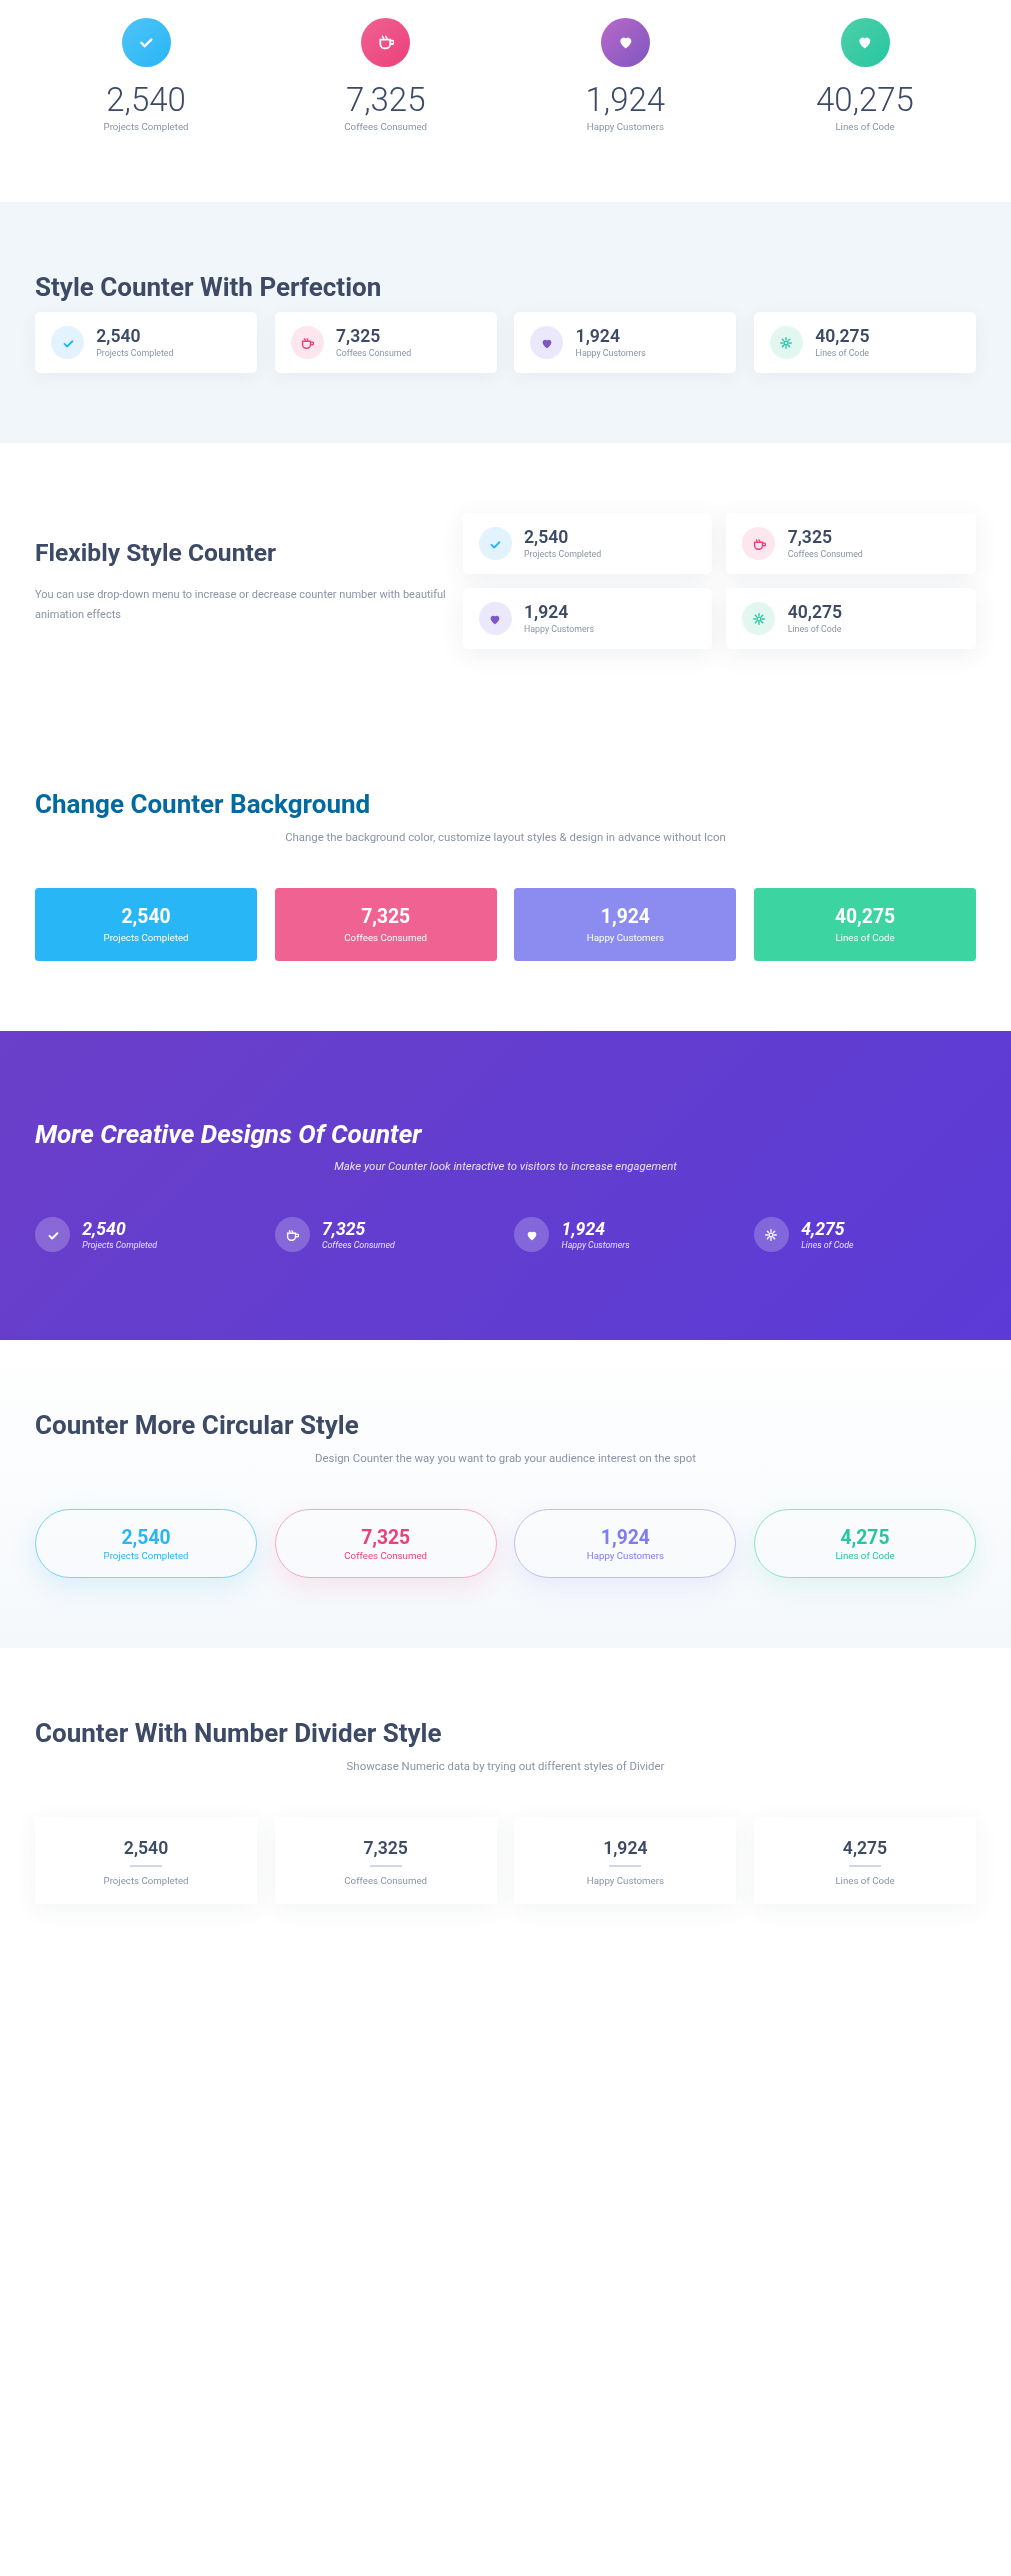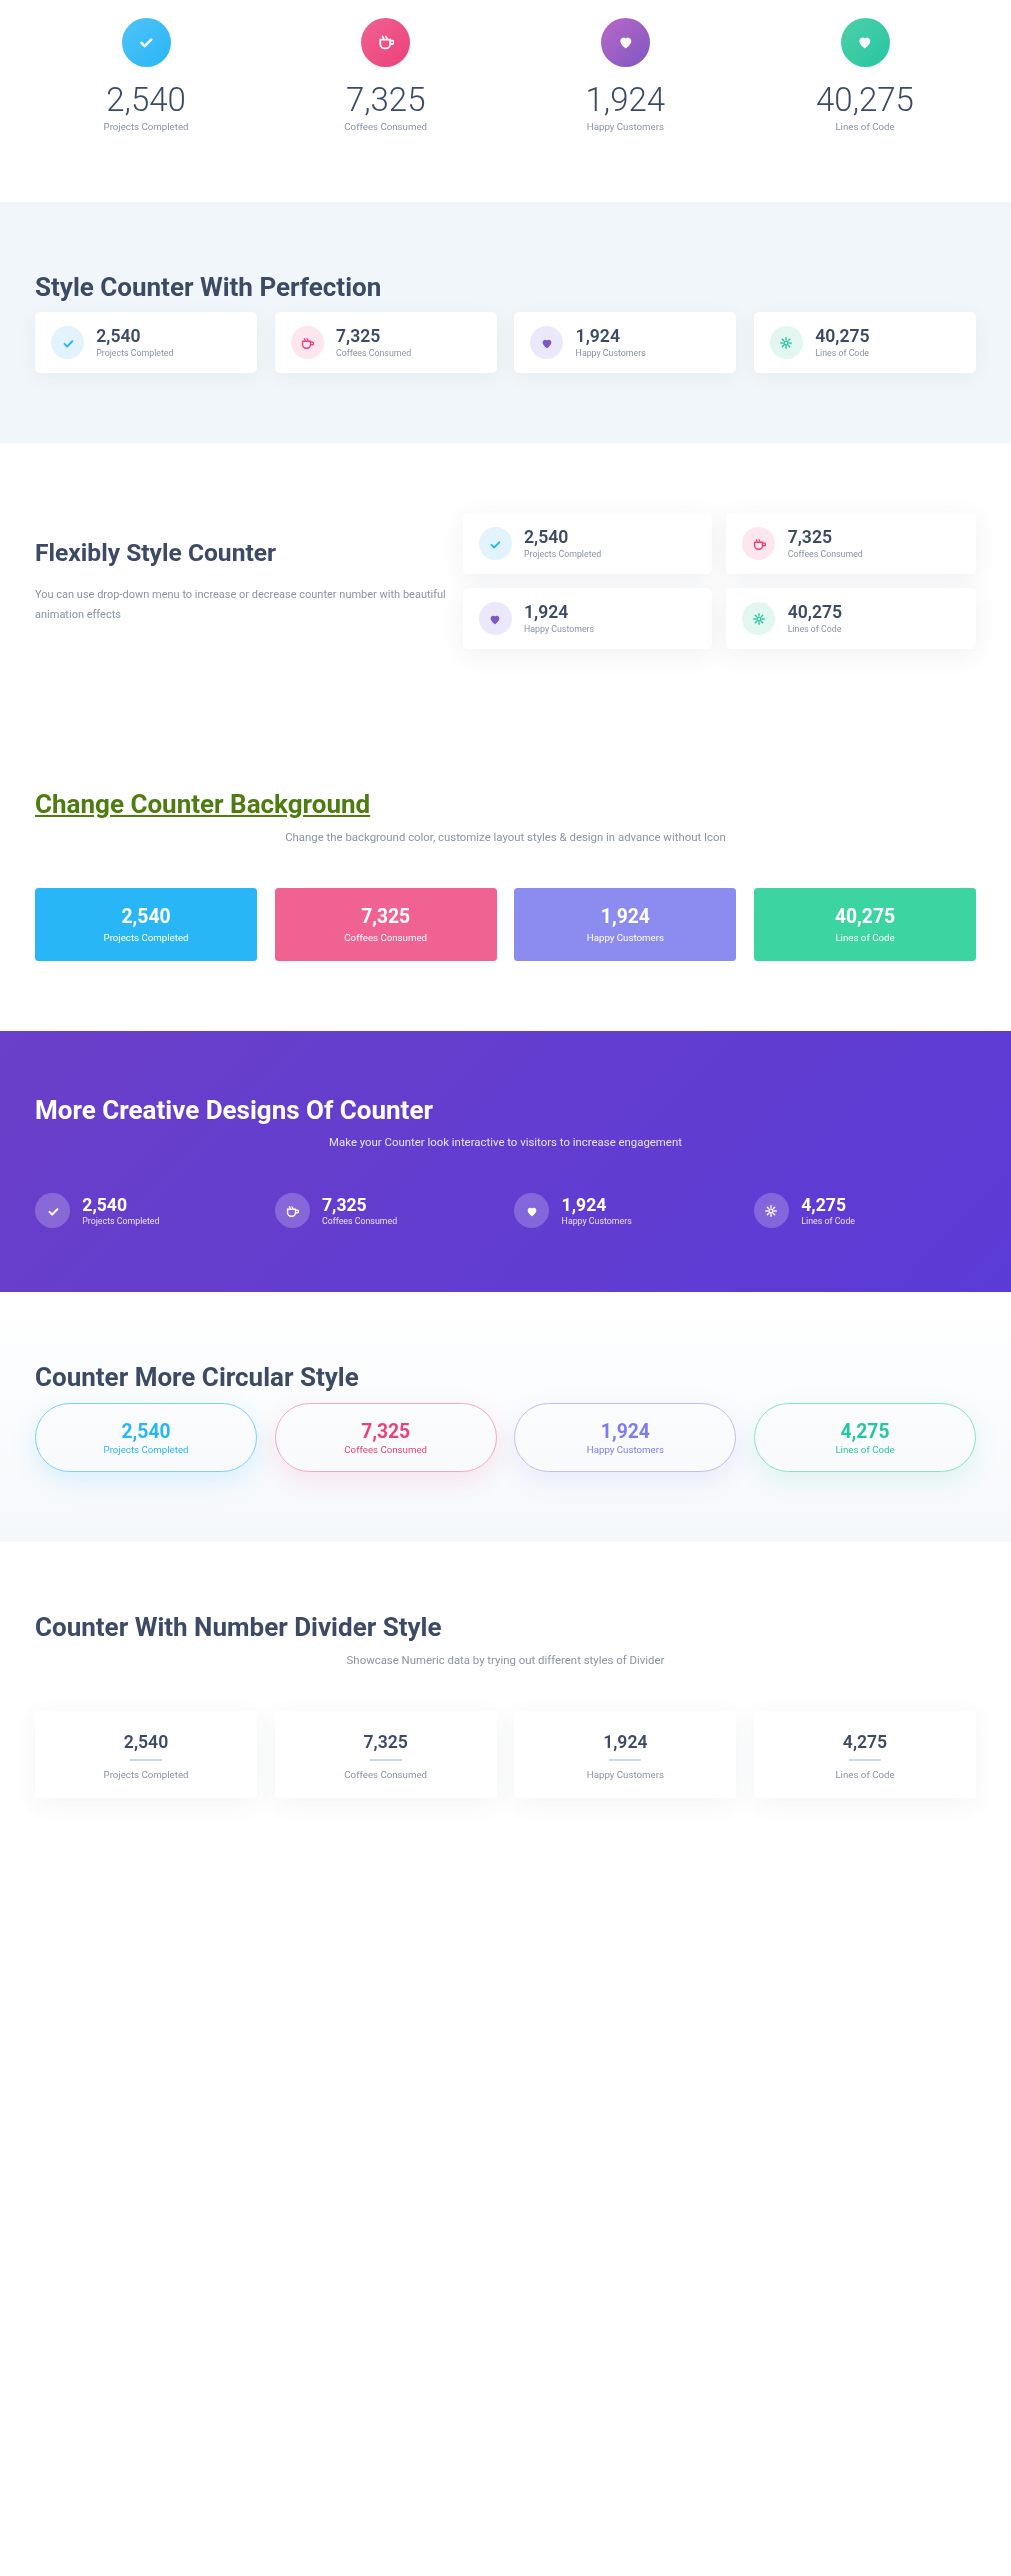--- a/index.html
+++ b/index.html
@@ -37,31 +37,31 @@
   .s3 .wrap { display: flex; align-items: center; }
   .s3 .left { flex: 1; }
   .s3 .right { flex: 1.2; display: flex; flex-direction: column; gap: 14px; }
   .s3 .right .pair { display: flex; gap: 14px; }
   .s3 .card { flex: 1; box-shadow: 0 5.3px 26px rgba(50,60,90,0.08); }
   .s3-title { font-size: 24.6px; font-weight: 700; color: #3c4a66; margin-bottom: 17.6px; }
   .s3-desc { font-size: 11px; color: #8a94a6; line-height: 1.8; }
 
   
   .s4 { background: #fff; }
-  .s4 .section-title { color: #4d7c0f; text-decoration: underline; }
+  .s4 .section-title { color: #0369a1; }
   .colorcard { border-radius: 3.5px; padding: 17.6px 8.8px; color: #fff; text-align: center; }
   .colorcard .num { font-size: 19.3px; font-weight: 700; margin-bottom: 3.5px; }
   .colorcard .lbl { font-size: 9.7px; }
   .cc-blue { background: #29b6f6; }
   .cc-pink { background: #f06292; }
   .cc-purple { background: #8c8cf0; }
   .cc-green { background: #3cd4a0; }
 
   
-  .s5 { background: linear-gradient(135deg,#6a3fc9 0%,#5b3bd6 100%); padding: 64px 35px; }
+  .s5 { background: linear-gradient(135deg,#6a3fc9 0%,#5b3bd6 100%); padding: 88px 35px; font-style: italic; }
   .s5 .section-title { color: #fff; }
   .s5 .section-sub { color: rgba(255,255,255,0.85); }
   .s5 .item { display: flex; align-items: center; gap: 12.3px; text-align: left; }
   .s5 .mini-icon { background: rgba(255,255,255,0.22); color: #fff; width: 35px; height: 35px; }
   .s5 .num { font-size: 17.6px; font-weight: 700; color: #fff; margin-bottom: 1.8px; }
   .s5 .lbl { font-size: 8.8px; color: rgba(255,255,255,0.85); }
 
   
   .s6 { background: linear-gradient(180deg,#fff 0%, #f5f8fb 100%); }
   .pill { border: 1.8px solid; border-radius: 877px; padding: 16px 8.8px; text-align: center; }
@@ -358,20 +358,21 @@
             </div>
       </div>
         </div>
     </div>
   </div>
 </section>
 
 <section class="section s6">
   <div class="container">
     <h2 class="section-title">Counter More Circular Style</h2>
+    <p class="section-sub">Design Counter the way you want to grab your audience interest on the spot</p>
     <div class="row">
       <div class="col">
           <div class="pill pill-blue">
             <div class="num">2,540</div>
             <div class="lbl">Projects Completed</div>
           </div>
         </div>
       <div class="col">
           <div class="pill pill-pink">
             <div class="num">7,325</div>

